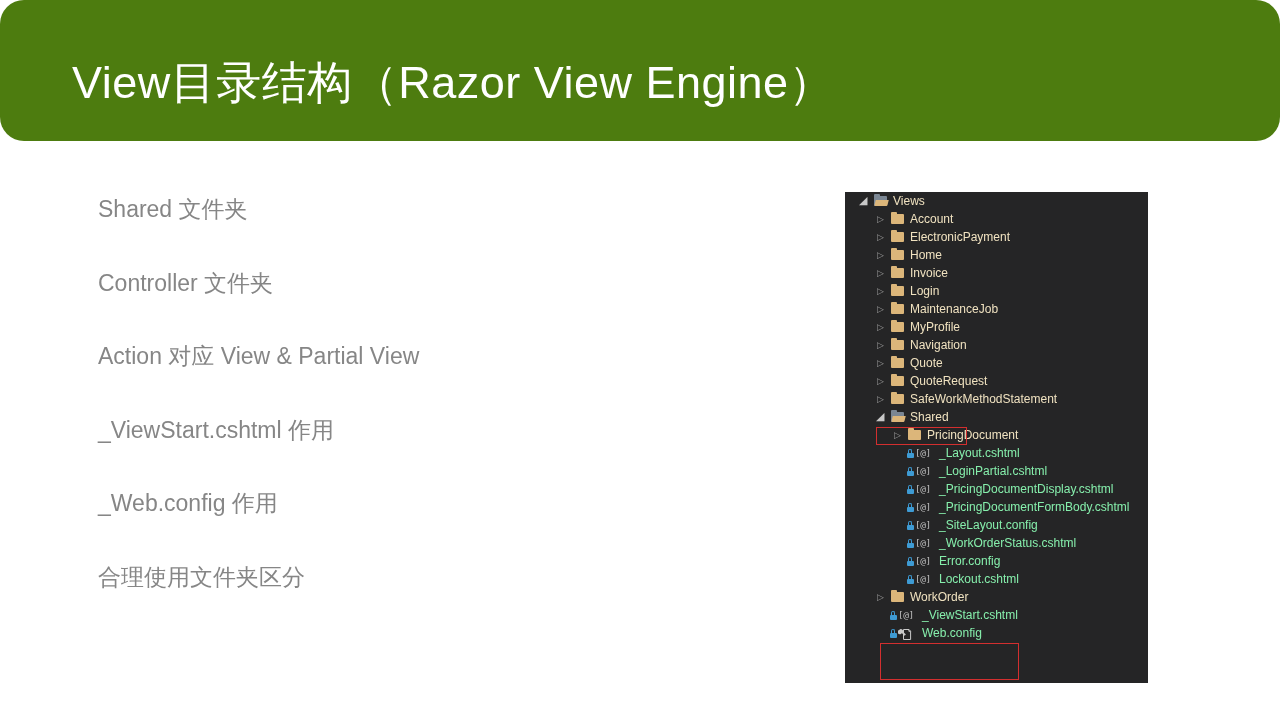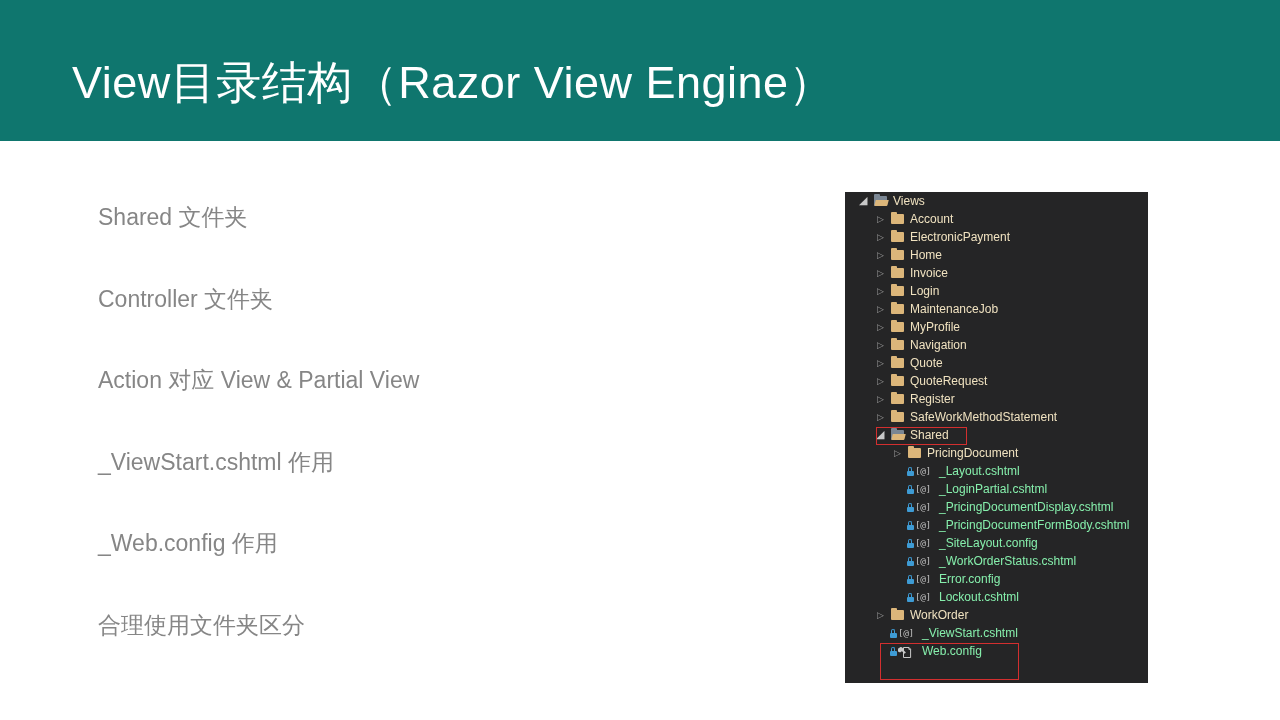--- a/index.html
+++ b/index.html
@@ -15,21 +15,22 @@
     position: relative;
   }
 
   
   .title-band {
     position: absolute;
     left: 0;
     top: 0;
     width: 1280px;
     height: 141px;
-    background: #0f766e;
+    background: #4d7c0f;
+    border-radius: 24px;
   }
   .title-text {
     position: absolute;
     left: 72px;
     top: 60px;
     font-size: 45px;
     line-height: 1.0;
     color: #ffffff;
     font-weight: 400;
     letter-spacing: 0.5px;
@@ -42,21 +43,20 @@
     left: 98px;
     top: 198px;
     width: 700px;
   }
   .bullet {
     font-size: 23px;
     color: #868686;
     line-height: 1.0;
     height: 73.5px;
     white-space: nowrap;
-    margin-top: 8px;
   }
 
   
   .explorer {
     position: absolute;
     left: 845px;
     top: 192px;
     width: 303px;
     height: 491px;
     background: #252526;
@@ -365,28 +365,20 @@
           <span class="ico-folder"></span>
         </span>
         <span class="label">QuoteRequest</span>
       </div>
       <div class="row folder">
         <span class="indent" style="width: 30px;"></span>
         <span class="exp collapsed"></span>
         <span class="ico">
           <span class="ico-folder"></span>
         </span>
-        <span class="label">Register</span>
-      </div>
-      <div class="row folder">
-        <span class="indent" style="width: 30px;"></span>
-        <span class="exp collapsed"></span>
-        <span class="ico">
-          <span class="ico-folder"></span>
-        </span>
         <span class="label">SafeWorkMethodStatement</span>
       </div>
       <div class="row folder">
         <span class="indent" style="width: 30px;"></span>
         <span class="exp expanded"></span>
         <span class="ico">
           <span class="ico-folder-open"></span>
         </span>
         <span class="label">Shared</span>
       </div>

